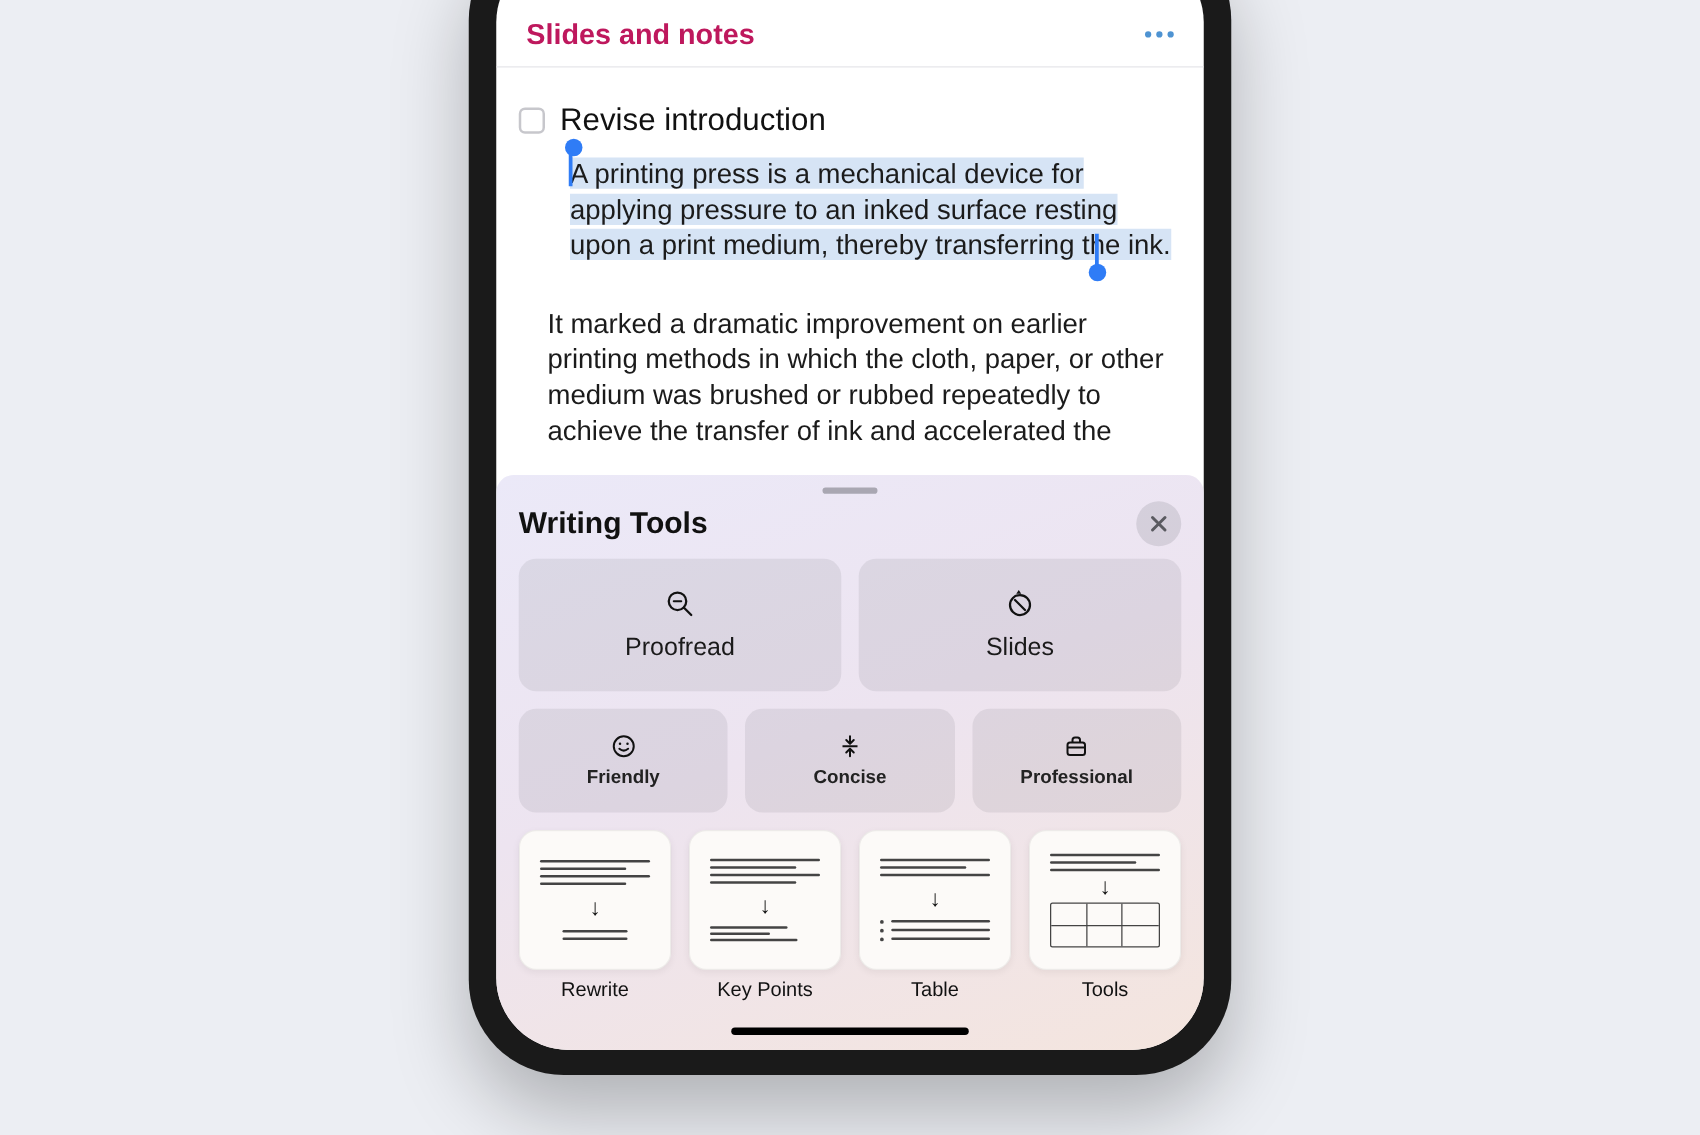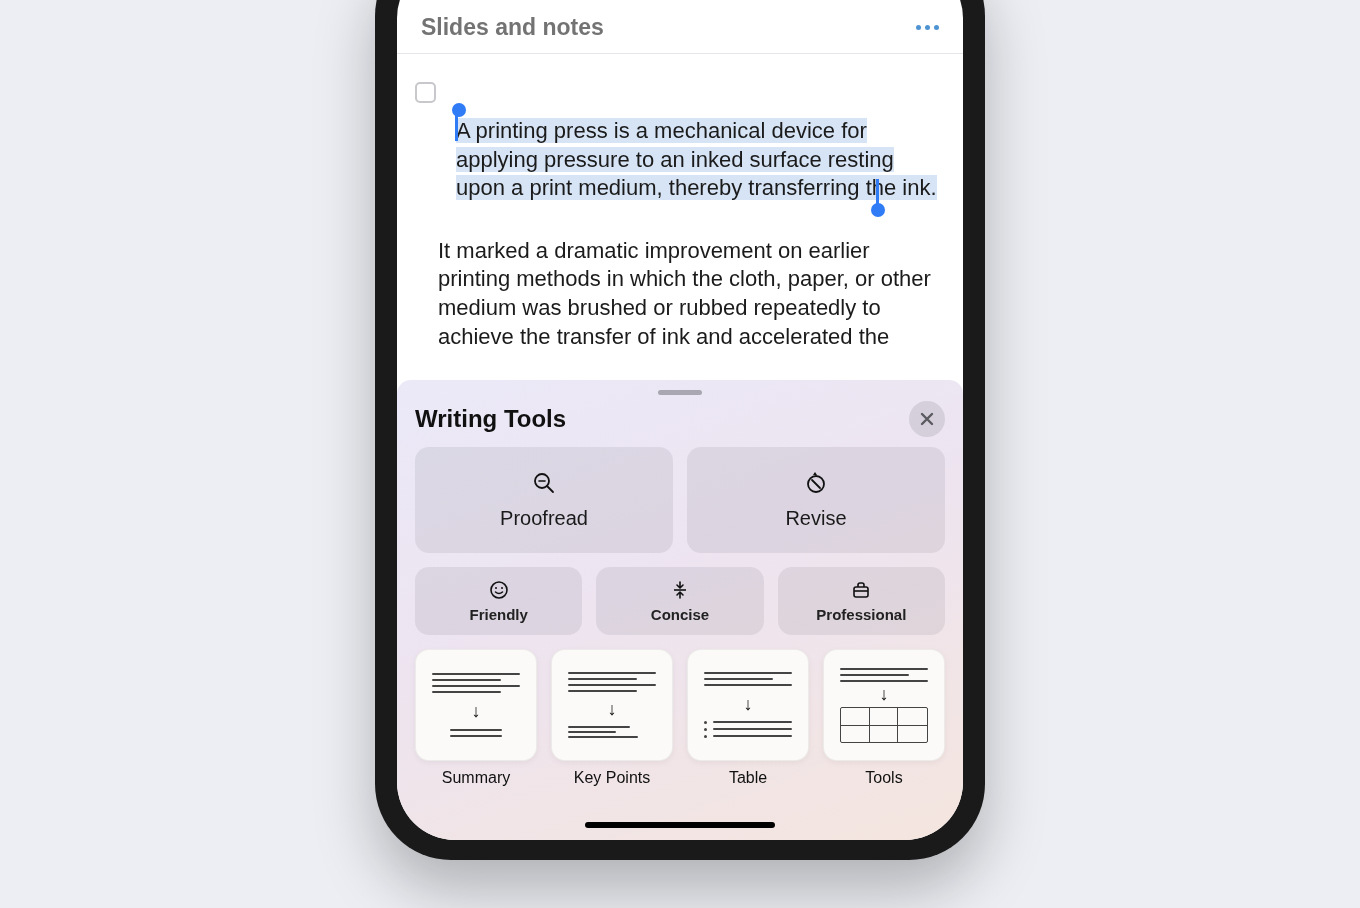--- a/index.html
+++ b/index.html
@@ -38,21 +38,21 @@
 
   
   .doc-header {
     display: flex;
     align-items: center;
     justify-content: space-between;
     padding: 54px 24px 12px 24px;
     border-bottom: 1px solid #E6E6EA;
   }
   .doc-title {
-    color: #737373;
+    color: #be185d;
     font-size: 23px;
     font-weight: 600;
   }
   .more-dots {
     display: flex;
     gap: 4px;
   }
   .more-dots span {
     width: 5px; height: 5px;
     background: #4E93D2;
@@ -175,21 +175,21 @@
   .big-tile svg { width: 24px; height: 24px; }
 
   .row-small {
     display: flex;
     gap: 14px;
     padding: 0 18px;
     margin-bottom: 14px;
   }
   .small-tile {
     flex: 1;
-    height: 68px;
+    height: 83px;
     background: rgba(120,120,128,.14);
     border-radius: 14px;
     display: flex;
     flex-direction: column;
     align-items: center;
     justify-content: center;
     gap: 6px;
   }
   .small-tile .lbl { font-size: 15px; font-weight: 600; color: #222; }
   .small-tile svg { width: 20px; height: 20px; }
@@ -261,20 +261,21 @@
       <div class="more-dots">
         <span></span>
         <span></span>
         <span></span>
       </div>
     </div>
 
     <div class="doc-body">
       <div class="task-row">
         <div class="checkbox"></div>
+        <div class="task-title">Revise introduction</div>
       </div>
 
       <div class="selection-wrap">
         <div class="sel-handle start"></div>
         <div class="sel-caret start"></div>
         <span class="selected-para">A printing press is a mechanical device for applying pressure to an inked surface resting upon a print medium, thereby transferring the ink.</span>
         <div class="sel-caret end"></div>
         <div class="sel-handle end"></div>
       </div>
 
@@ -300,21 +301,21 @@
               <line x1="7" y1="10" x2="13" y2="10" stroke="#111" stroke-width="1.6" stroke-linecap="round"></line>
             </svg>
           <div class="lbl">Proofread</div>
         </div>
         <div class="big-tile">
           <svg viewBox="0 0 24 24">
               <circle cx="12" cy="13" r="8" fill="none" stroke="#111" stroke-width="1.8"></circle>
               <line x1="8" y1="9" x2="16" y2="17" stroke="#111" stroke-width="1.8" stroke-linecap="round"></line>
               <path d="M11 1 L13 4 L9 4 Z" fill="#111"></path>
             </svg>
-          <div class="lbl">Revise</div>
+          <div class="lbl">Slides</div>
         </div>
       </div>
 
       <div class="row-small">
         <div class="small-tile">
           <svg viewBox="0 0 20 20">
               <circle cx="10" cy="10" r="8" fill="none" stroke="#111" stroke-width="1.6"></circle>
               <circle cx="7" cy="8" r="1" fill="#111"></circle>
               <circle cx="13" cy="8" r="1" fill="#111"></circle>
               <path d="M6.5 12 Q10 15 13.5 12" fill="none" stroke="#111" stroke-width="1.6" stroke-linecap="round"></path>
@@ -347,21 +348,21 @@
                 <span></span>
                 <span></span>
                 <span></span>
               </div>
             <div class="arrow-down">↓</div>
             <div class="bottom-lines">
                 <span></span>
                 <span></span>
               </div>
           </div>
-          <div class="card-label">Summary</div>
+          <div class="card-label">Rewrite</div>
         </div>
 
         <div class="card-col">
           <div class="card">
             <div class="lines">
                 <span></span>
                 <span></span>
                 <span></span>
                 <span></span>
               </div>

